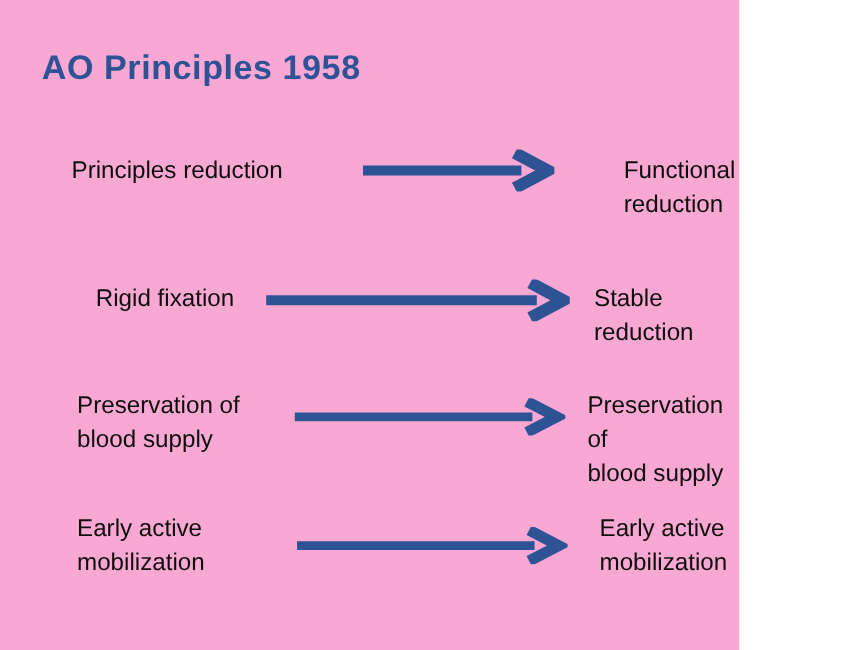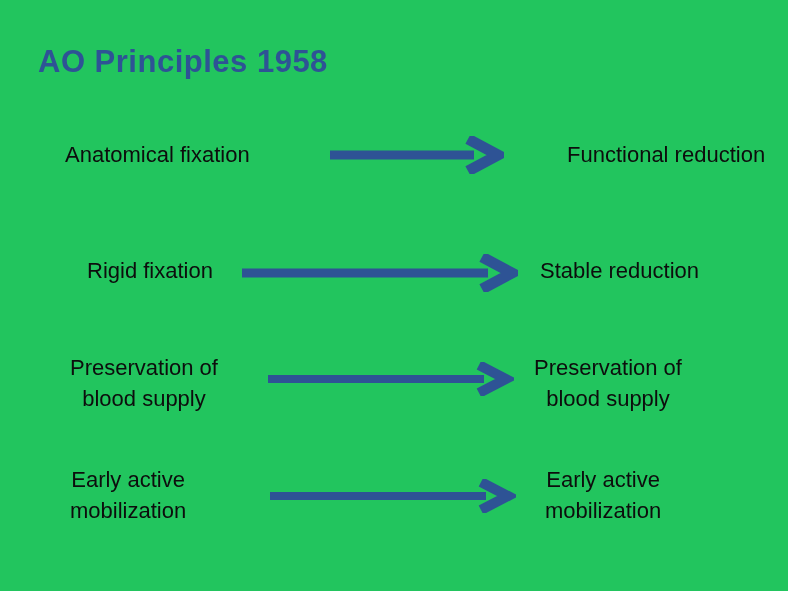--- a/index.html
+++ b/index.html
@@ -5,25 +5,24 @@
   html, body {
     margin: 0;
     padding: 0;
     background: #ffffff;
   }
   body {
     font-family: "Liberation Sans", sans-serif;
   }
   #slide {
     position: relative;
-    width: 788px;
+    width: 672px;
     height: 591px;
-    background: #22c55e;
+    background: #f9a8d4;
     overflow: hidden;
-    text-align: center;
   }
 
   
   .heading {
     position: absolute;
     font-weight: bold;
     font-size: 31px;
     letter-spacing: 0.5px;
     color: #2e5395;
     white-space: nowrap;
@@ -83,21 +82,21 @@
   .logo-ao { color: #1f4e9c; }
   .logo-trauma { color: #141414; }
 </style>
 </head>
 <body>
 
 <div id="slide">
 
   <div class="heading" id="heading-left">AO Principles  1958</div>
 
-  <div class="row-text" id="l1">Anatomical fixation</div>
+  <div class="row-text" id="l1">Principles reduction</div>
   <svg class="arrow" id="arrow-1" width="176" height="38" viewBox="0 0 176 38">
     <path d="M2 19 H146" stroke="#2e5395" stroke-width="9" fill="none" stroke-linecap="butt"></path>
     <path d="M140 3 L170 19 L140 35" stroke="#2e5395" stroke-width="11" fill="none" stroke-linejoin="miter" stroke-linecap="butt"></path>
   </svg>
   <div class="row-text" id="r1">Functional reduction</div>
 
   <div class="row-text" id="l2">Rigid fixation</div>
   <svg class="arrow" id="arrow-2" width="278" height="38" viewBox="0 0 278 38">
     <path d="M2 19 H248" stroke="#2e5395" stroke-width="9" fill="none" stroke-linecap="butt"></path>
     <path d="M242 3 L272 19 L242 35" stroke="#2e5395" stroke-width="11" fill="none" stroke-linejoin="miter" stroke-linecap="butt"></path>

